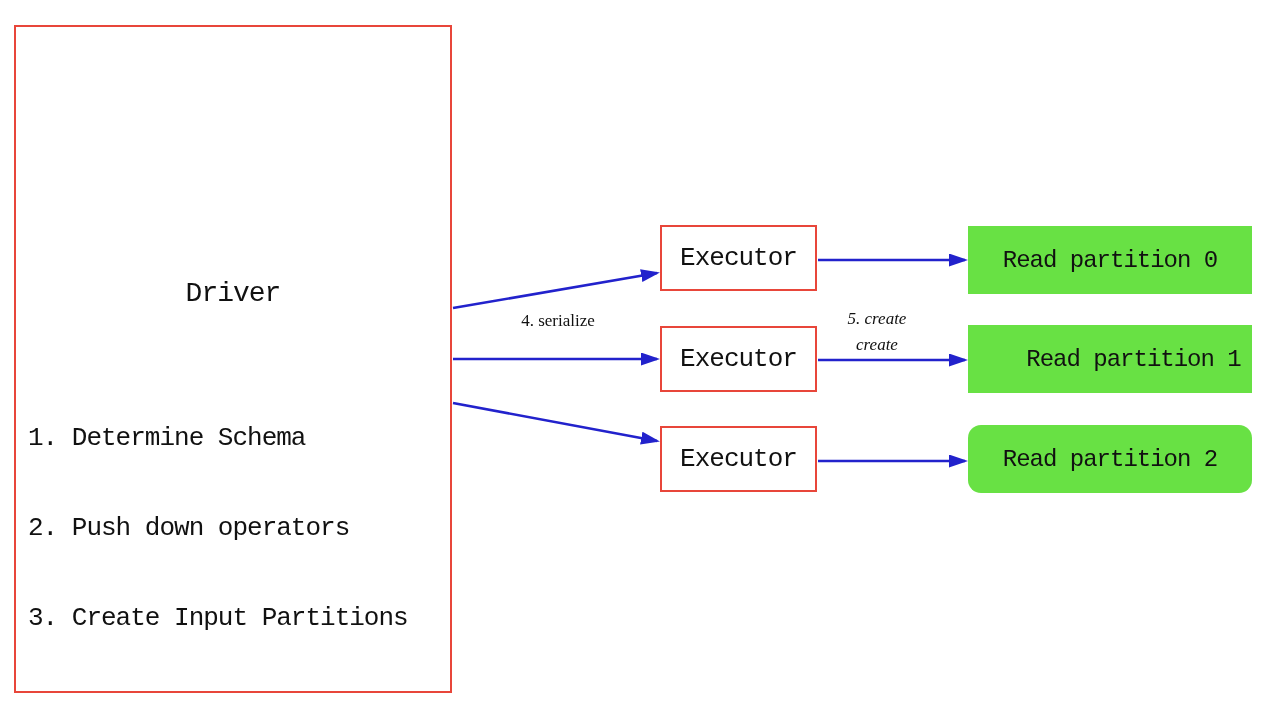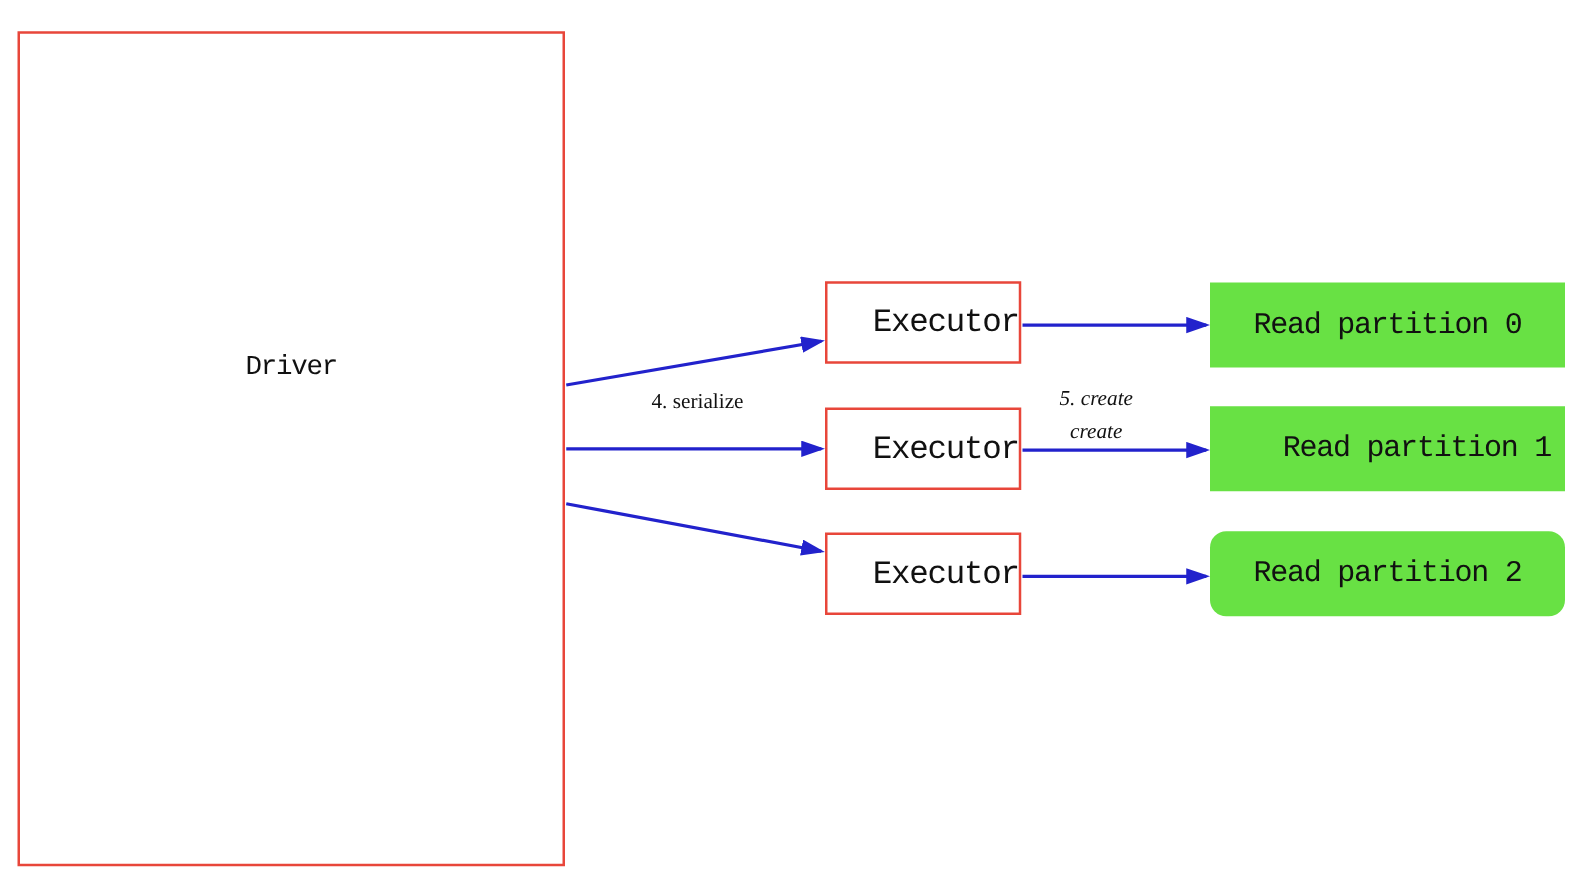--- a/index.html
+++ b/index.html
@@ -19,29 +19,29 @@
   .arrows line{stroke:var(--arrow-blue);stroke-width:2.6;}
   .arrowhead-path{fill:var(--arrow-blue);}
   .box{
     position:absolute;box-sizing:border-box;background:#ffffff;
     border:2px solid var(--box-border-red);
     color:var(--text-black);
   }
   .driver-box{left:14px;top:25px;width:438px;height:668px;}
   .driver-title{
     position:absolute;left:0;top:252px;width:100%;text-align:center;
-    font-size:22px;line-height:30px;letter-spacing:-1px;color:var(--text-black);font-family:Liberation Mono, monospace;
+    font-size:28px;line-height:30px;letter-spacing:-1px;color:var(--text-black);font-family:Liberation Mono, monospace;
   }
   .driver-steps{
     position:absolute;left:12px;top:336px;
     font-size:26px;line-height:30px;letter-spacing:-1px;white-space:pre;color:var(--text-black);
   }
   .executor-box{
     left:660px;width:157px;height:66px;
-    display:flex;align-items:center;justify-content:flex-end;
+    display:flex;align-items:center;justify-content:center;
     font-size:26px;letter-spacing:-1px;
   }
   .executor-1{top:225px;}
   .executor-2{top:326px;}
   .executor-3{top:426px;}
   .partition-box{
     position:absolute;left:968px;width:284px;height:68px;box-sizing:border-box;
     background:var(--partition-green);border:none;
     display:flex;align-items:center;justify-content:center;
     font-size:24px;letter-spacing:-1px;color:var(--text-black);
@@ -71,20 +71,25 @@
     <line x1="453" y1="308" x2="657" y2="273" marker-end="url(#arrowhead)"></line>
     <line x1="453" y1="359" x2="657" y2="359" marker-end="url(#arrowhead)"></line>
     <line x1="453" y1="403" x2="657" y2="441" marker-end="url(#arrowhead)"></line>
     <line x1="818" y1="260" x2="965" y2="260" marker-end="url(#arrowhead)"></line>
     <line x1="818" y1="360" x2="965" y2="360" marker-end="url(#arrowhead)"></line>
     <line x1="818" y1="461" x2="965" y2="461" marker-end="url(#arrowhead)"></line>
   </svg>
 
   <div class="box driver-box">
     <div class="driver-title">Driver</div>
+    <div class="driver-steps">
+      <div>1. Determine Schema</div>
+      <div>2. Push down operators</div>
+      <div>3. Create Input Partitions</div>
+    </div>
   </div>
 
   <div class="box executor-box executor-1">
     <span>Executor</span>
   </div>
   <div class="box executor-box executor-2">
     <span>Executor</span>
   </div>
   <div class="box executor-box executor-3">
     <span>Executor</span>

